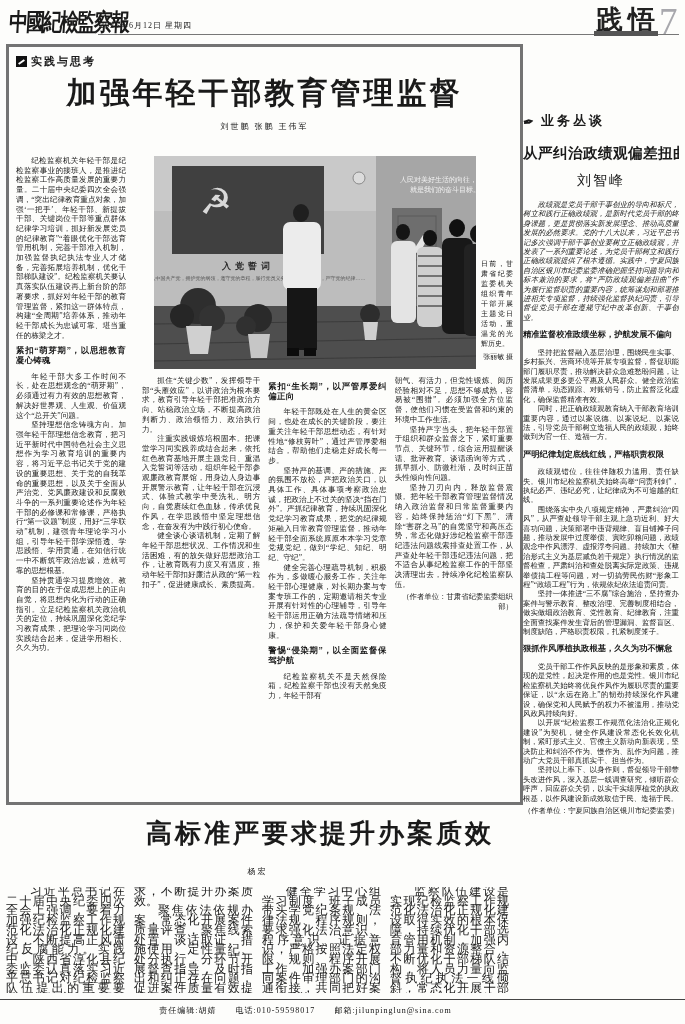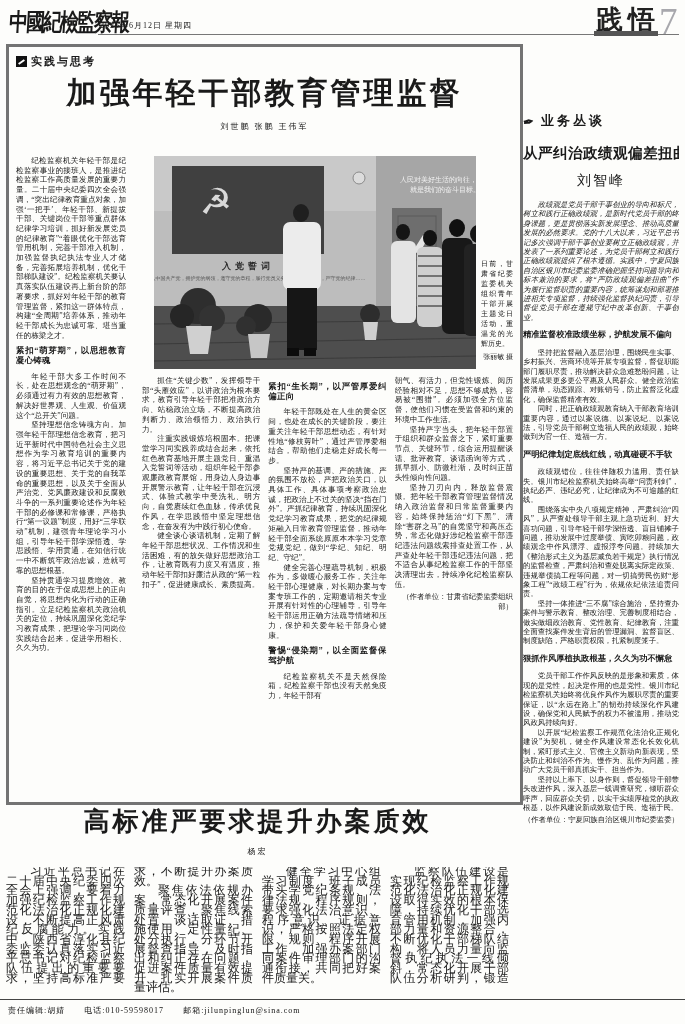--- a/index.html
+++ b/index.html
@@ -31,35 +31,35 @@
   .caption{flex:1;margin-left:5px;font-size:7px;line-height:10px;text-align:justify;color:#111;height:110px;}
   .caption .credit{display:block;text-align:right;margin-top:3px;}
   .three-cols{display:flex;gap:8px;margin-top:7px;height:418px;overflow:hidden;font-family:Liberation Serif, serif;}
   .three-cols .ncol{flex:1 1 0;width:auto;height:418px;}
   p.para{margin:0;text-indent:2em;}
   p.noindent{margin:0;text-indent:0;}
   .subhead{font-weight:bold;font-size:8.4px;margin:6px 0;text-align:justify;letter-spacing:.3px;}
   .attribution{text-align:right;margin-top:3px;font-size:7.4px;}
   
   .bottom-art{position:absolute;left:6px;top:801px;width:503px;height:192px;overflow:hidden;}
-  h2.bottom-hl{margin:3px;text-align:center;font-size:26px;letter-spacing:3px;font-weight:bold;}
+  h2.bottom-hl{margin:15px;text-align:right;font-size:26px;letter-spacing:3px;font-weight:bold;}
   .bottom-cols{margin-top:10px;column-count:4;column-gap:9px;font-size:12px;line-height:9.7px;
                text-align:justify;height:132px;overflow:hidden;}
   
   .sidebar{position:absolute;left:523px;top:112px;width:156px;height:882px;overflow:hidden;}
   .sb-kicker{display:flex;align-items:center;gap:4px;font-size:13px;font-weight:bold;letter-spacing:3px;}
   .pen-ico{font-size:13px;line-height:13px;transform:rotate(-10deg);}
   h2.sb-hl{margin:14px 0 0 0;text-align:center;font-size:14.5px;font-weight:bold;letter-spacing:.5px;white-space:nowrap;}
   .sb-byline{text-align:center;font-size:14px;letter-spacing:2px;margin:9px 0 10px 0;}
   .sb-body{font-size:7.4px;line-height:9.4px;text-align:justify;}
   .sb-lead{color:#222;font-style:italic;}
   .sb-subhead{font-weight:bold;font-size:8.3px;margin:8px 0;text-align:justify;font-style:normal;}
   
   .footer-rule{position:absolute;left:0;top:999px;width:685px;height:1px;background:#444;}
-  .footer{position:absolute;left:0;top:1005px;width:611px;font-size:8px;letter-spacing:1px;color:#111;}
+  .footer{position:absolute;left:0;top:1005px;width:611px;text-align:center;font-size:8px;letter-spacing:1px;color:#111;}
   .footer span{margin:0 8px;}
 </style>
 </head>
 <body>
 
 <div class="page">
 
   <div class="masthead">中國紀檢監察報</div>
   <div class="dateline">
     <span>2025年6月12日</span>
@@ -213,24 +213,24 @@
     <div class="sb-byline">刘智峰</div>
     <div class="sb-body">
       <p class="para sb-lead">政绩观是党员干部干事创业的导向和标尺，树立和践行正确政绩观，是新时代党员干部的终身课题，更是贯彻落实新发展理念、推动高质量发展的必然要求。党的十八大以来，习近平总书记多次强调干部干事创业要树立正确政绩观，并发表了一系列重要论述，为党员干部树立和践行正确政绩观提供了根本遵循。实践中，宁夏回族自治区银川市纪委监委准确把握坚持问题导向和标本兼治的要求，将“严防政绩观偏差扭曲”作为履行监督职责的重要内容，统筹谋划和部署推进相关专项监督，持续强化监督执纪问责，引导督促党员干部在遵规守纪中改革创新、干事创业。</p>
 
       <div class="sb-subhead">精准监督校准政绩坐标，护航发展不偏向</div>
       <div>
           <p class="para">坚持把监督融入基层治理，围绕民生实事、乡村振兴、营商环境等开展专项监督，督促职能部门履职尽责，推动解决群众急难愁盼问题，让发展成果更多更公平惠及人民群众。健全政治监督清单，动态跟踪、对账销号，防止监督泛化虚化，确保监督精准有效。</p>
           <p class="para">同时，把正确政绩观教育纳入干部教育培训重要内容，通过以案说德、以案说纪、以案说法，引导党员干部树立造福人民的政绩观，始终做到为官一任、造福一方。</p>
         </div>
 
-      <div class="sb-subhead">严明纪律划定底线红线，动真碰硬不手软</div>
+      <div class="sb-subhead">严明纪律划定底线红线，严格职责权限</div>
       <div>
           <p class="para">政绩观错位，往往伴随权力滥用、责任缺失。银川市纪检监察机关始终高举“问责利剑”，执纪必严、违纪必究，让纪律成为不可逾越的红线。</p>
-          <p class="para">围绕落实中央八项规定精神，严肃纠治“四风”，从严查处领导干部主观上急功近利、好大喜功问题，引导年轻干部学深悟透、盲目铺摊子问题，推动发展中过度举债、寅吃卯粮问题，政绩观念中作风漂浮、虚报浮夸问题。持续加大《整治形式主义为基层减负若干规定》执行情况的监督检查，严肃纠治和查处脱离实际定政策、违规举债搞工程等问题，对一切搞劳民伤财“形象工程”“政绩工程”行为，依规依纪依法追责问责。</p>
+          <p class="para">围绕落实中央八项规定精神，严肃纠治“四风”，从严查处领导干部主观上急功近利、好大喜功问题，决策部署中违背规律、盲目铺摊子问题，推动发展中过度举债、寅吃卯粮问题，政绩观念中作风漂浮、虚报浮夸问题。持续加大《整治形式主义为基层减负若干规定》执行情况的监督检查，严肃纠治和查处脱离实际定政策、违规举债搞工程等问题，对一切搞劳民伤财“形象工程”“政绩工程”行为，依规依纪依法追责问责。</p>
           <p class="para">坚持一体推进“三不腐”综合施治，坚持查办案件与警示教育、整改治理、完善制度相结合，做实做细政治教育、党性教育、纪律教育，注重全面查找案件发生背后的管理漏洞、监督盲区、制度缺陷，严格职责权限，扎紧制度笼子。</p>
         </div>
 
       <div class="sb-subhead">狠抓作风厚植执政根基，久久为功不懈怠</div>
       <div>
           <p class="para">党员干部工作作风反映的是形象和素质，体现的是党性，起决定作用的也是党性。银川市纪检监察机关始终将优良作风作为履职尽责的重要保证，以“永远在路上”的韧劲持续深化作风建设，确保党和人民赋予的权力不被滥用，推动党风政风持续向好。</p>
           <p class="para">以开展“纪检监察工作规范化法治化正规化建设”为契机，健全作风建设常态化长效化机制，紧盯形式主义、官僚主义新动向新表现，坚决防止和纠治不作为、慢作为、乱作为问题，推动广大党员干部真抓实干、担当作为。</p>
           <p class="para">坚持以上率下、以身作则，督促领导干部带头改进作风，深入基层一线调查研究，倾听群众呼声，回应群众关切，以实干实绩厚植党的执政根基，以作风建设新成效取信于民、造福于民。</p>
         </div>
 

